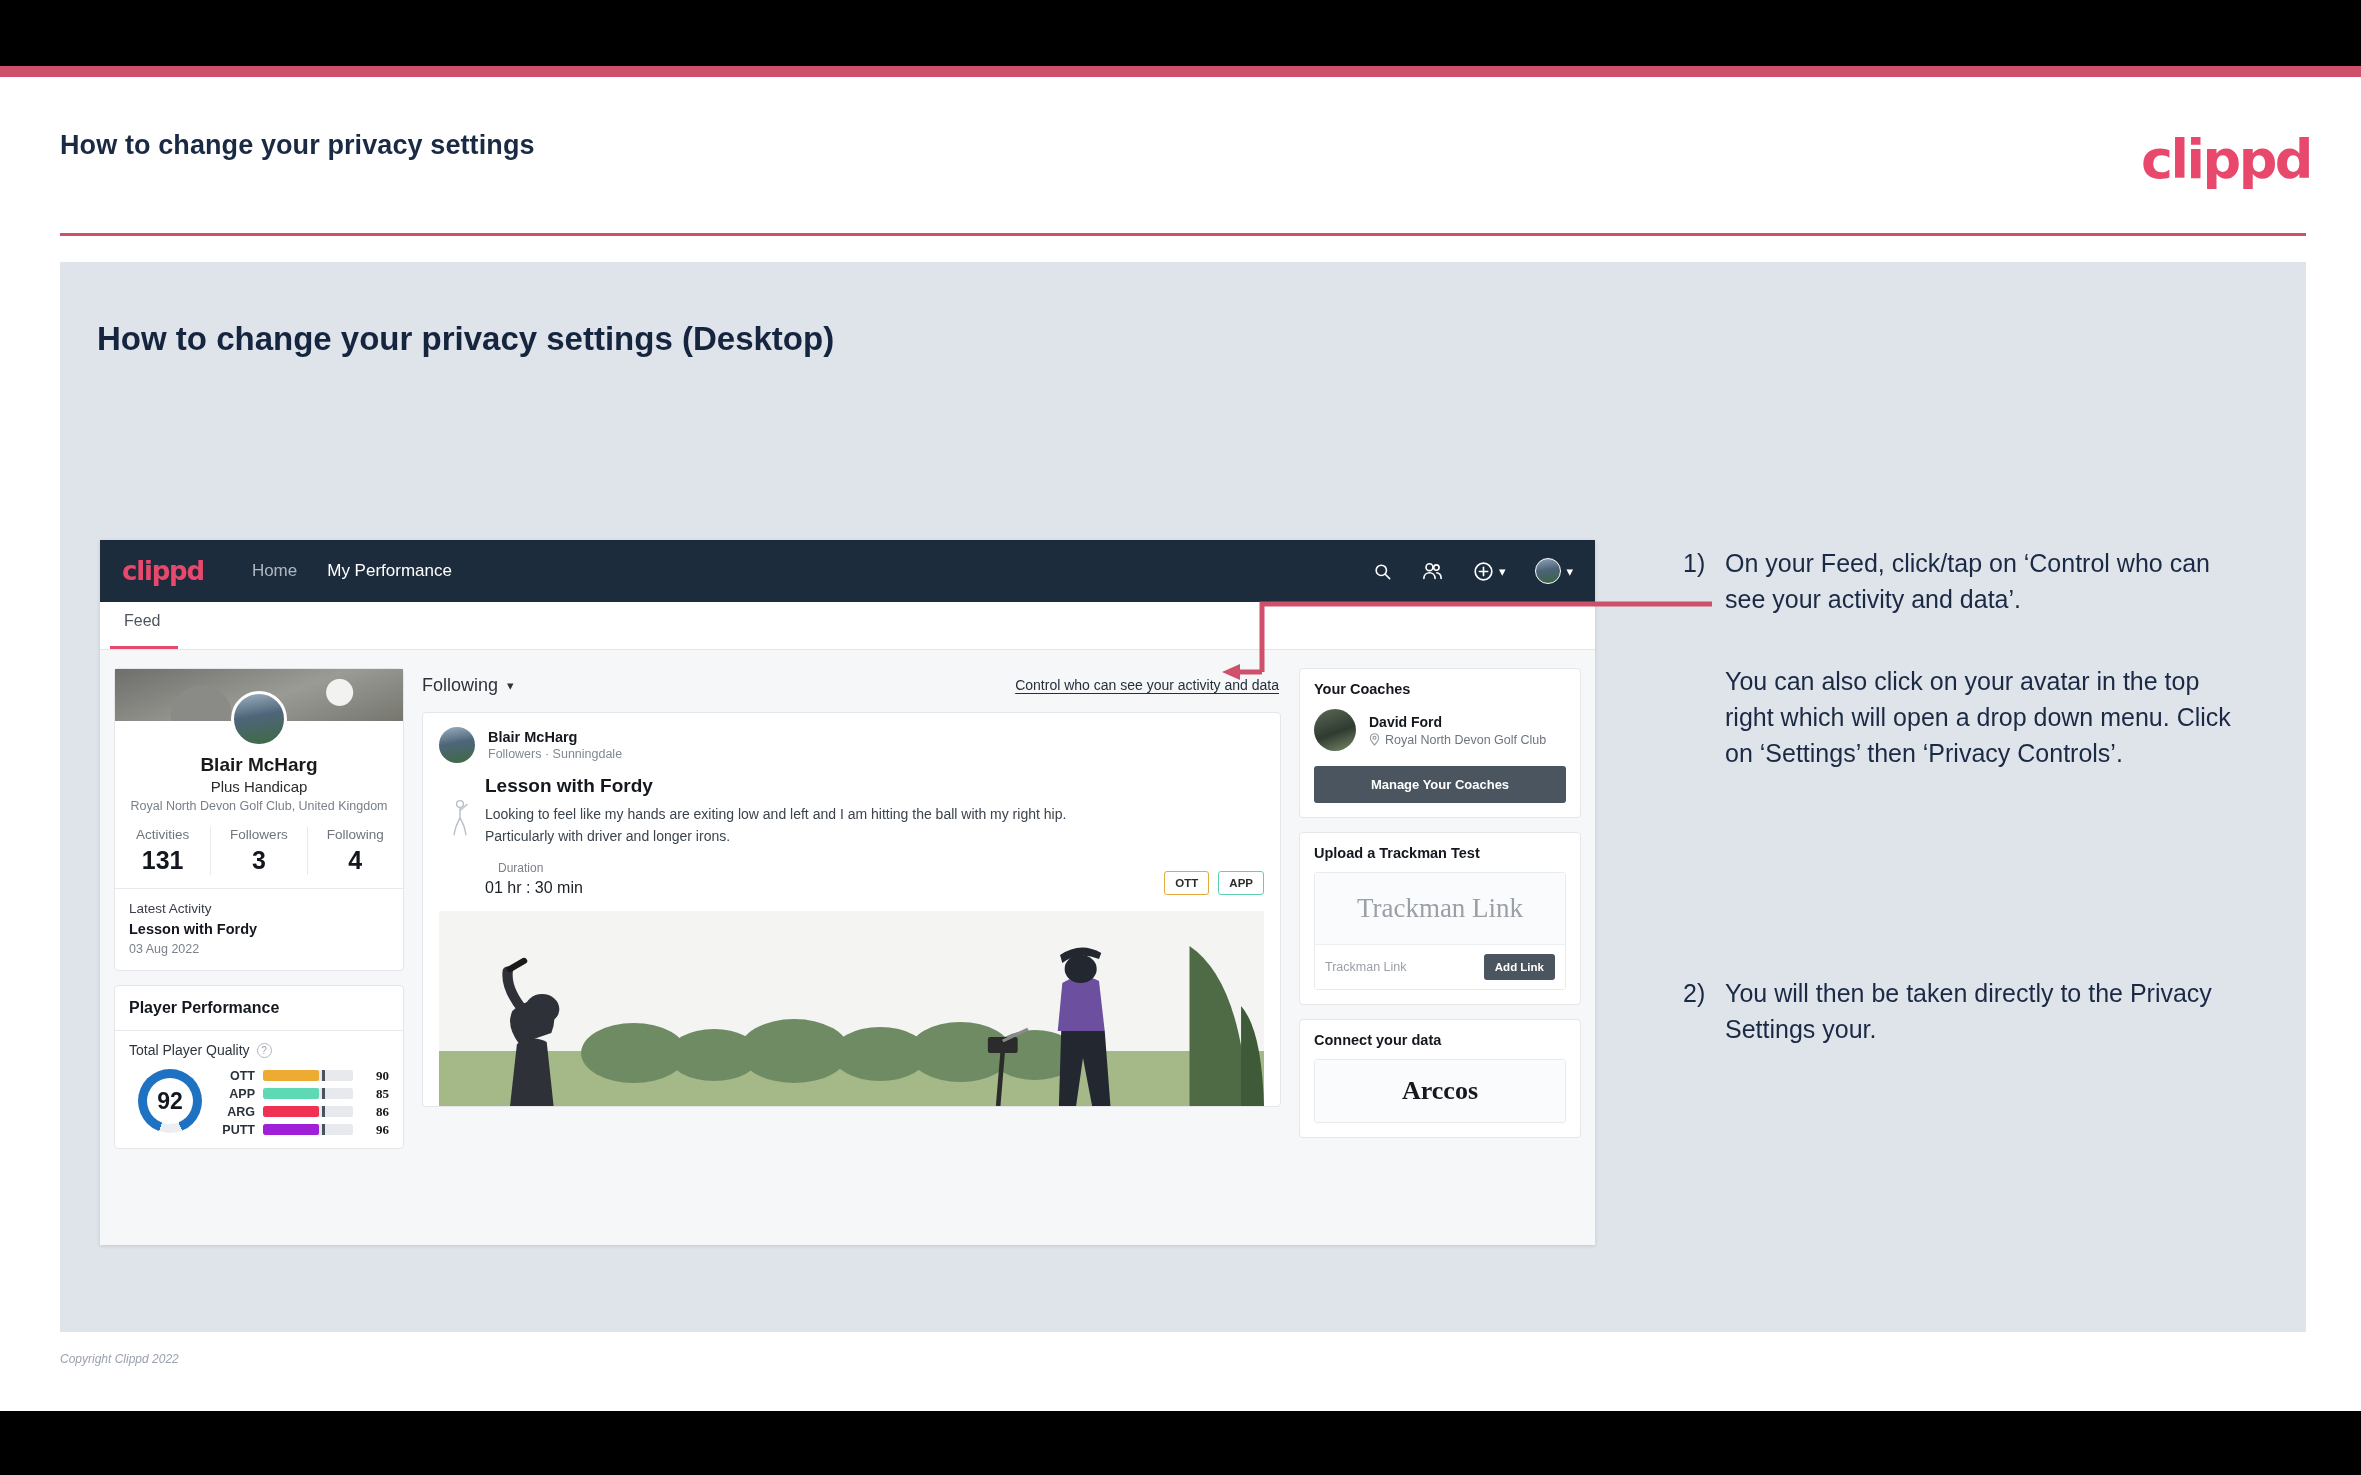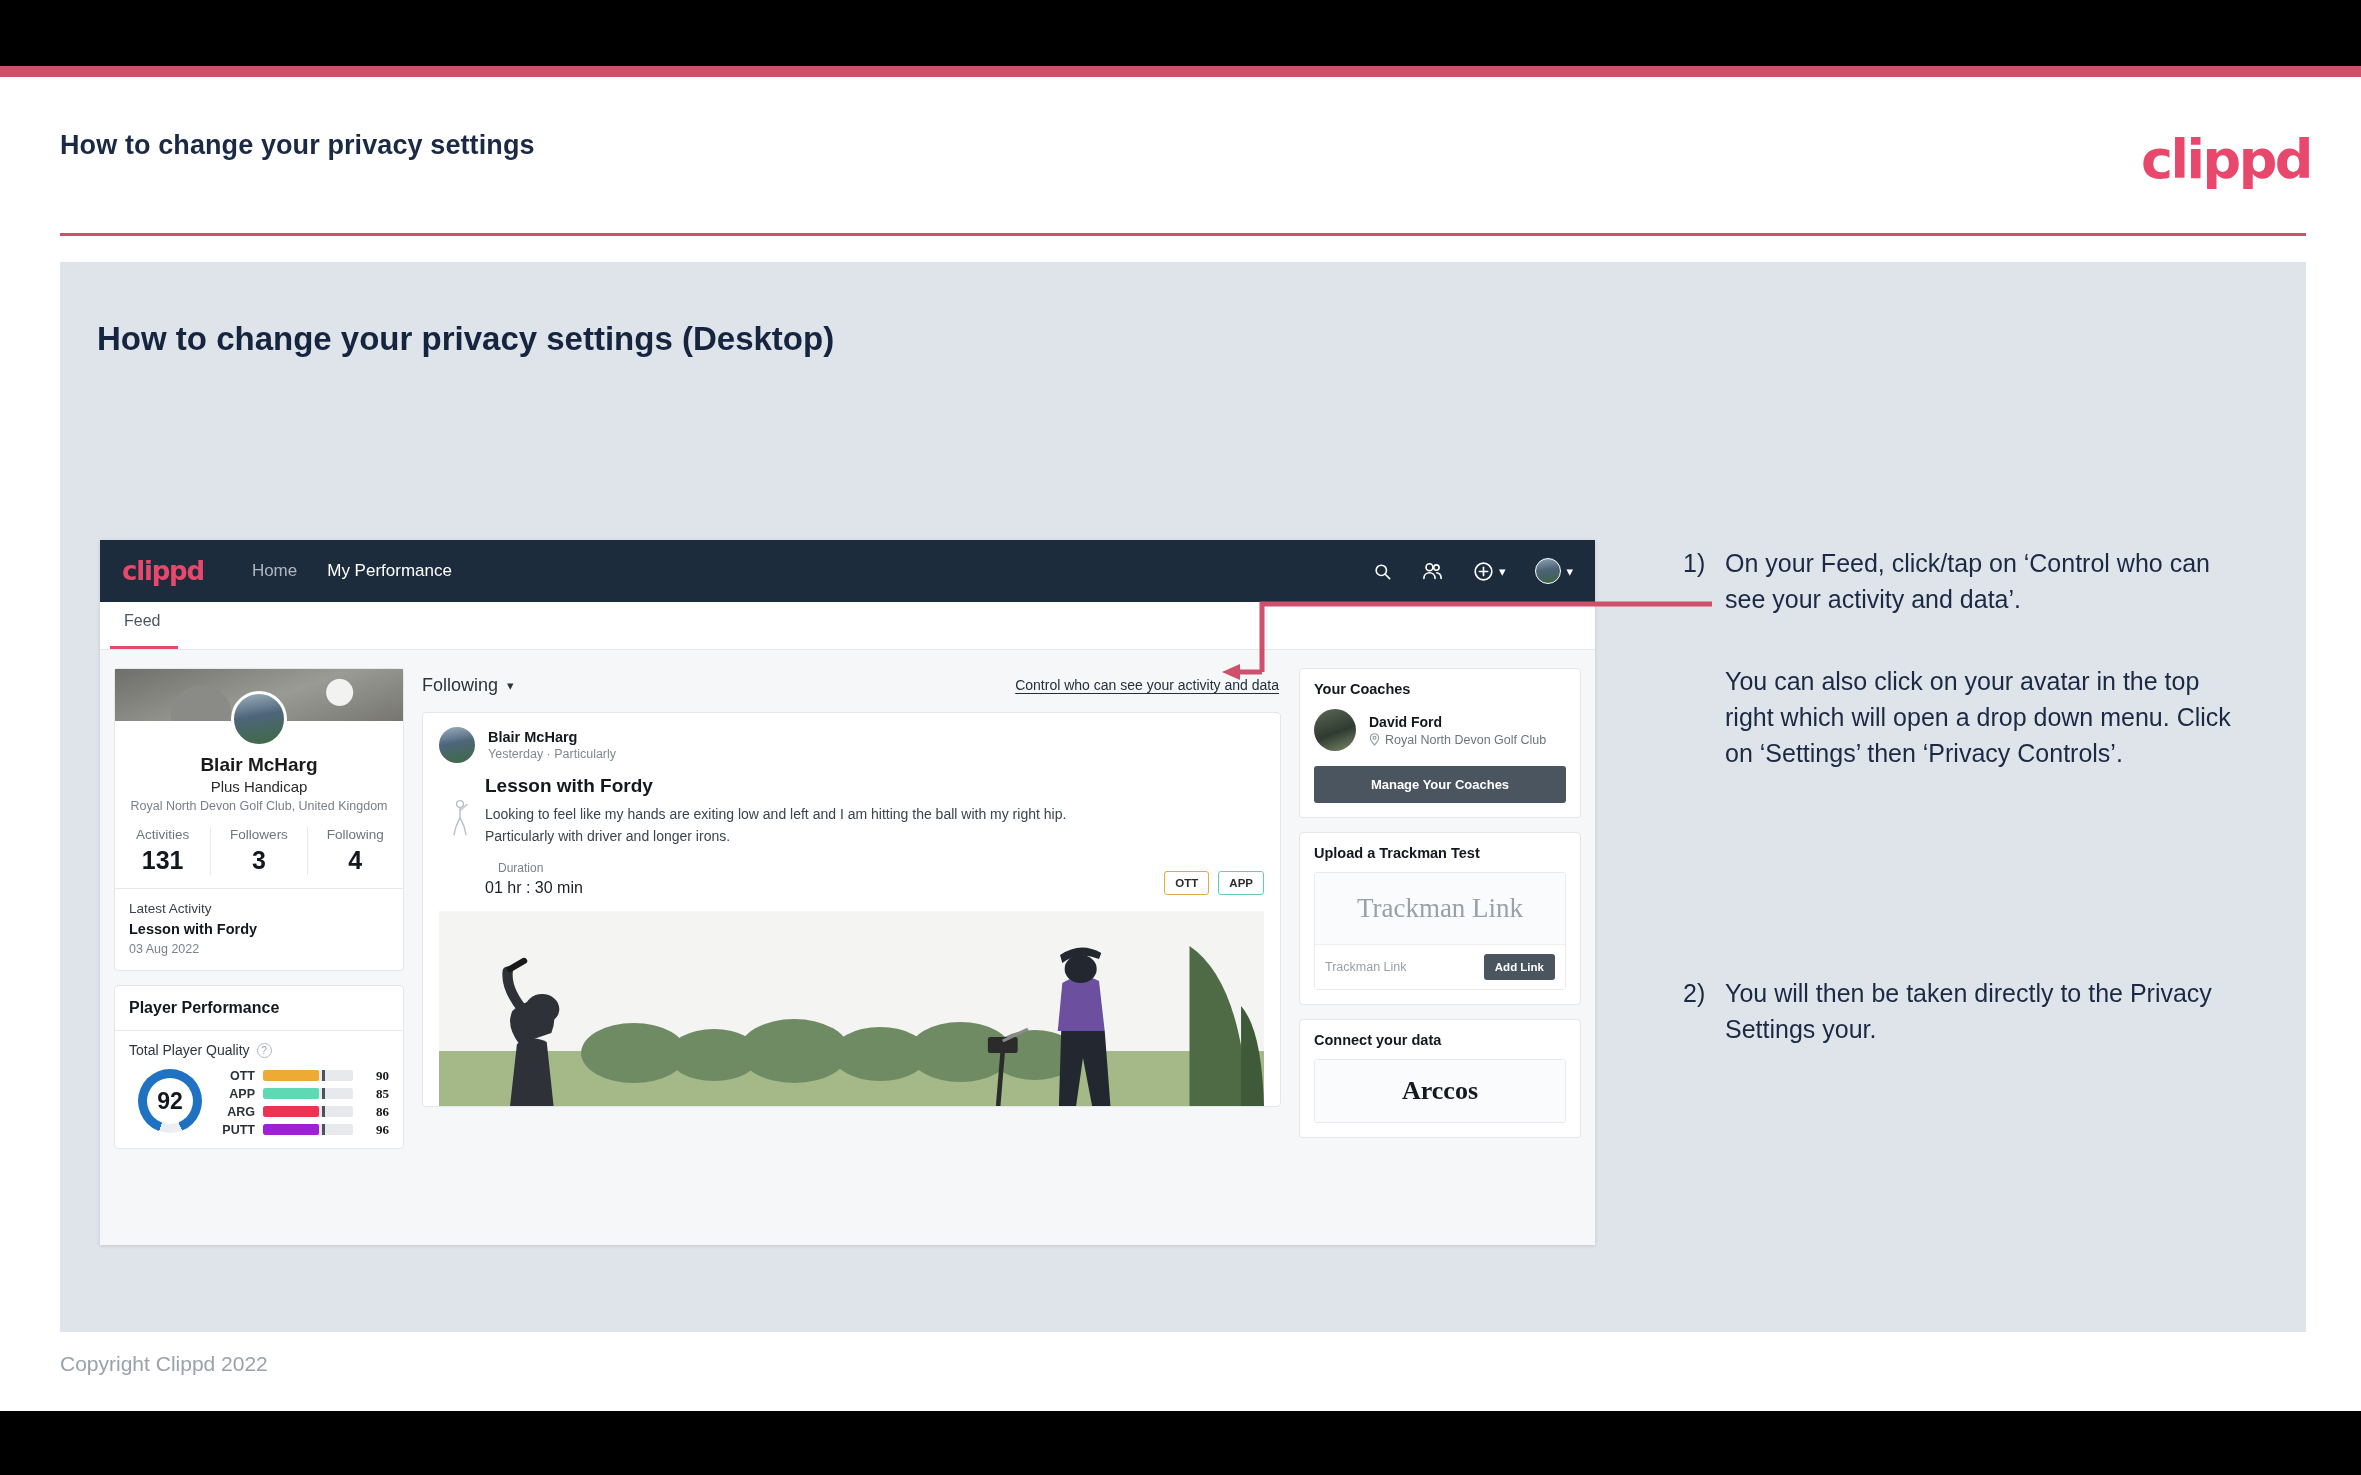--- a/index.html
+++ b/index.html
@@ -187,21 +187,21 @@
   .callout { position:absolute; left:0; top:0; width:2361px; height:1475px; pointer-events:none; }
 
   
   .instr { position:absolute; left:1683px; top:545px; width:560px; }
   .instr-item { display:flex; margin-bottom:0; }
   .instr-num { width:42px; flex:0 0 42px; font-size:25px; color:#1b2a44; line-height:1.44; }
   .instr-txt { font-size:25px; color:#1b2a44; line-height:1.44; }
   .instr-gap { height:46px; }
   .instr2 { position:absolute; left:1683px; top:975px; width:560px; }
 
-  .footer { position:absolute; left:60px; top:1352px; font-size:21px; color:#9aa1ad; }
+  .footer { position:absolute; left:60px; top:1352px; font-size:12px; color:#9aa1ad;font-style:italic; }
 </style>
 </head>
 <body>
 
 <div class="slide">
 
   <div class="bar-top-black"></div>
   <div class="bar-top-pink"></div>
   <div class="bar-bottom-black"></div>
 
@@ -344,21 +344,21 @@
           <span class="following">Following</span>
           <span class="chev">▾</span>
           <a class="privacy-link" href="#">Control who can see your activity and data</a>
         </div>
 
         <div class="post">
           <div class="post-head">
             <div class="post-av"></div>
             <div class="post-meta">
               <div class="post-author">Blair McHarg</div>
-              <div class="post-when">Yesterday · Particularly</div>
+              <div class="post-when">Followers · Sunningdale</div>
             </div>
           </div>
           <div class="post-body">
             <div class="swing-ico">
               <svg width="26" height="40" viewBox="0 0 26 40" fill="none" stroke="currentColor" stroke-width="1.4">
                 <circle cx="13" cy="5" r="3.4"></circle>
                 <path d="M13 8.6v10M13 11.5l7-6M13 18.6l-4 9M13 18.6l4 8.5M9 27.6l-2 8M17 27.1l2 8.5" stroke-linecap="round"></path>
               </svg>
             </div>
             <div class="post-text">

